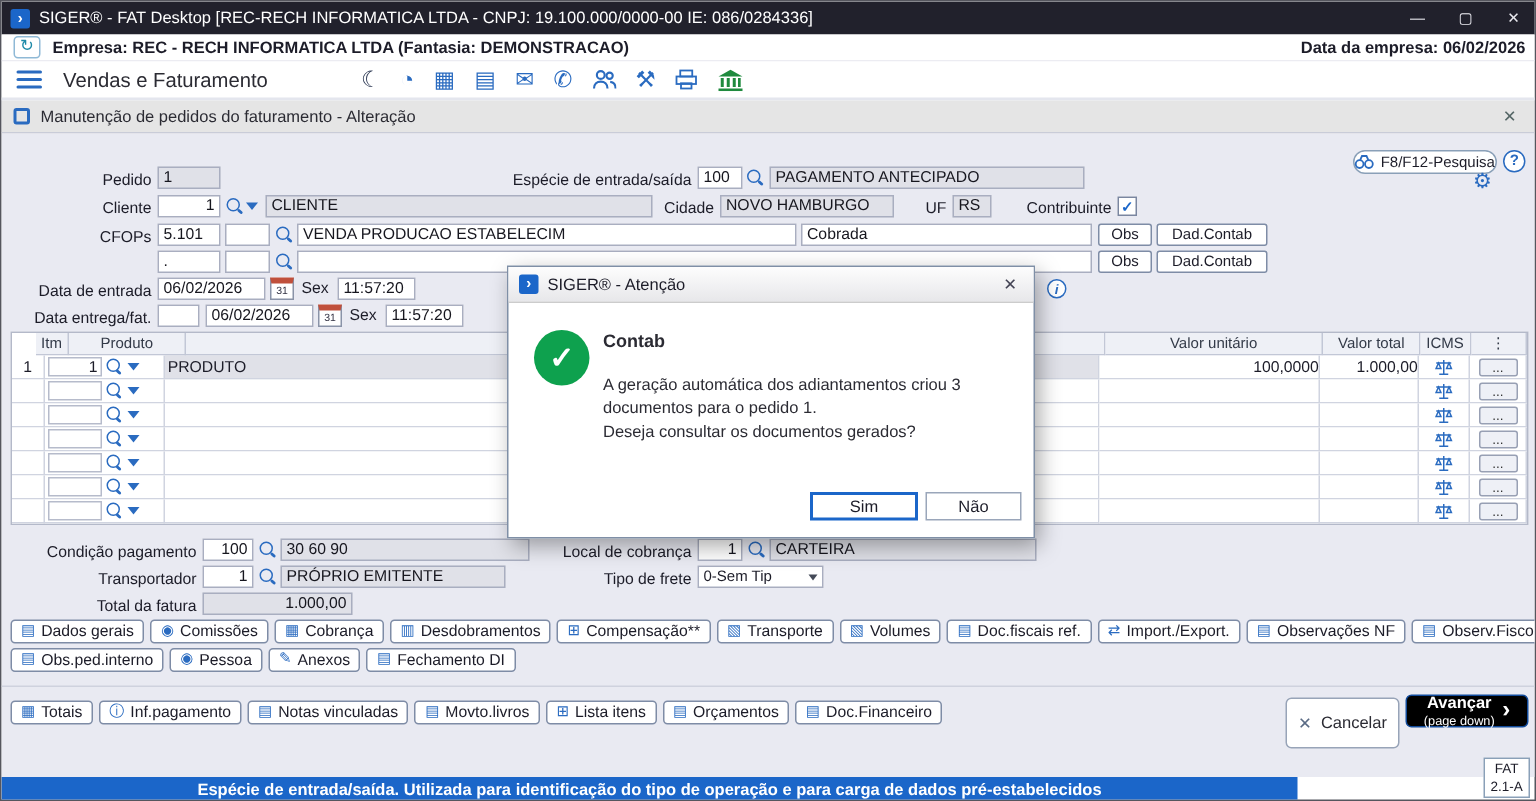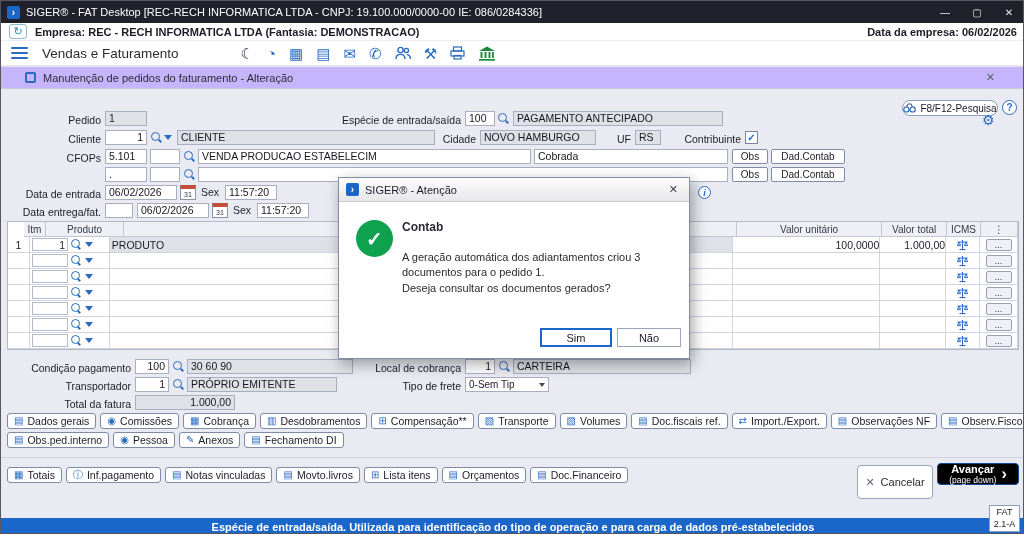--- a/index.html
+++ b/index.html
@@ -23,21 +23,21 @@
   .modulebar { position:absolute; left:0; top:40px; width:1024px; height:26px; background:#fff; display:flex; align-items:center; padding:0 10px; border-bottom:2px solid #e4e6ee; }
   .hamb { display:flex; flex-direction:column; gap:3px; width:17px; }
   .hamb i { display:block; height:2px; background:#2a6bc0; border-radius:1px; }
   .modtitle { margin-left:14px; font-size:13.5px; color:#2b2b33; }
   .toolicons { margin-left:62px; display:flex; align-items:center; gap:13px; }
   .ticon { font-size:15px; color:#2a6bc0; line-height:1; }
   .ticon.dark { color:#2e3a55; }
   .ticon svg { display:block; }
 
   
-  .tabbar { position:absolute; left:0; top:66px; width:1024px; height:22px; background:#c4b5fd; border-bottom:1px solid #c9ccd8; display:flex; align-items:center; padding:0 24px; }
+  .tabbar { position:absolute; left:0; top:66px; width:1024px; height:22px; background:#e5e5e5; border-bottom:1px solid #c9ccd8; display:flex; align-items:center; padding:0 8px; }
   .tabico { width:11px; height:11px; border:2px solid #2a6bc0; border-radius:2px; margin-right:7px; }
   .tabtitle { font-size:11px; color:#2b2b33; }
   .tabclose { margin-left:auto; color:#566; font-size:11px; padding:0 6px; }
 
   
   .formarea { position:absolute; left:0; top:88px; width:1024px; height:429px; background:#e9eaf2; }
 
   .lbl { position:absolute; font-size:10.5px; height:15px; line-height:15px; text-align:right; color:#1c1c28; }
   .fld { position:absolute; height:15px; border:1px solid #a9aec0; background:#fff; font-size:10.5px; line-height:13px; padding:0 3px; color:#16161e; display:flex; align-items:center; }
   .fld.dis { background:#e0e1e8; }
@@ -86,21 +86,21 @@
   .divline { position:absolute; left:0; top:456px; width:1024px; border-top:1px solid #cfd2de; }
 
   .cancel { position:absolute; left:856px; top:464px; width:76px; height:34px; border:1px solid #98a4b8; border-radius:4px; background:#fff; display:flex; align-items:center; justify-content:center; gap:6px; font-size:11px; color:#2b2b33; }
   .cancel .x { color:#5a6b85; font-size:11px; }
   .advance { position:absolute; left:936px; top:462px; width:82px; height:22px; border:1px solid #114a9a; border-radius:4px; background:#000000; color:#fff; display:flex; align-items:center; justify-content:center; gap:5px; }
   .advance .txt { text-align:center; }
   .advance .l1 { font-weight:bold; font-size:11px; }
   .advance .l2 { font-size:8.5px; }
   .advance .chev { font-size:16px; font-weight:bold; line-height:1; }
 
-  .statusbar { position:absolute; left:0; top:517px; width:1024px; height:17px; background:#1b66c9; color:#fff; font-weight:bold; font-size:11px; display:flex; align-items:center; justify-content:center; }
+  .statusbar { position:absolute; left:0; top:517px; width:864px; height:17px; background:#1b66c9; color:#fff; font-weight:bold; font-size:11px; display:flex; align-items:center; justify-content:center; }
   .fatbox { position:absolute; left:988px; top:504px; width:31px; height:27px; background:#fff; border:1px solid #8aa0b8; z-index:5; display:flex; flex-direction:column; align-items:center; justify-content:center; font-size:9px; line-height:1.25; color:#1c1c28; }
 
   
   .dialog { position:absolute; left:337px; top:176px; width:352px; height:182px; background:#fff; border:1px solid #7f8fa6; box-shadow:3px 5px 14px rgba(0,0,0,.35); z-index:50; }
   .dlg-title { height:24px; background:linear-gradient(#fdfdfd,#e7e7ea); border-bottom:1px solid #ccc; display:flex; align-items:center; padding:0 7px; font-size:11px; }
   .dlg-title .logo { width:13px; height:13px; }
   .dlg-close { margin-left:auto; color:#445; font-size:11px; padding:0 4px; }
   .dlg-body { position:relative; height:157px; }
   .success-circle { position:absolute; left:17px; top:18px; width:37px; height:37px; border-radius:50%; background:#0ea14e; color:#fff; font-size:20px; font-weight:bold; display:flex; align-items:center; justify-content:center; }
   .dlg-heading { position:absolute; left:63px; top:18px; font-weight:bold; font-size:12px; color:#2b2b33; }

